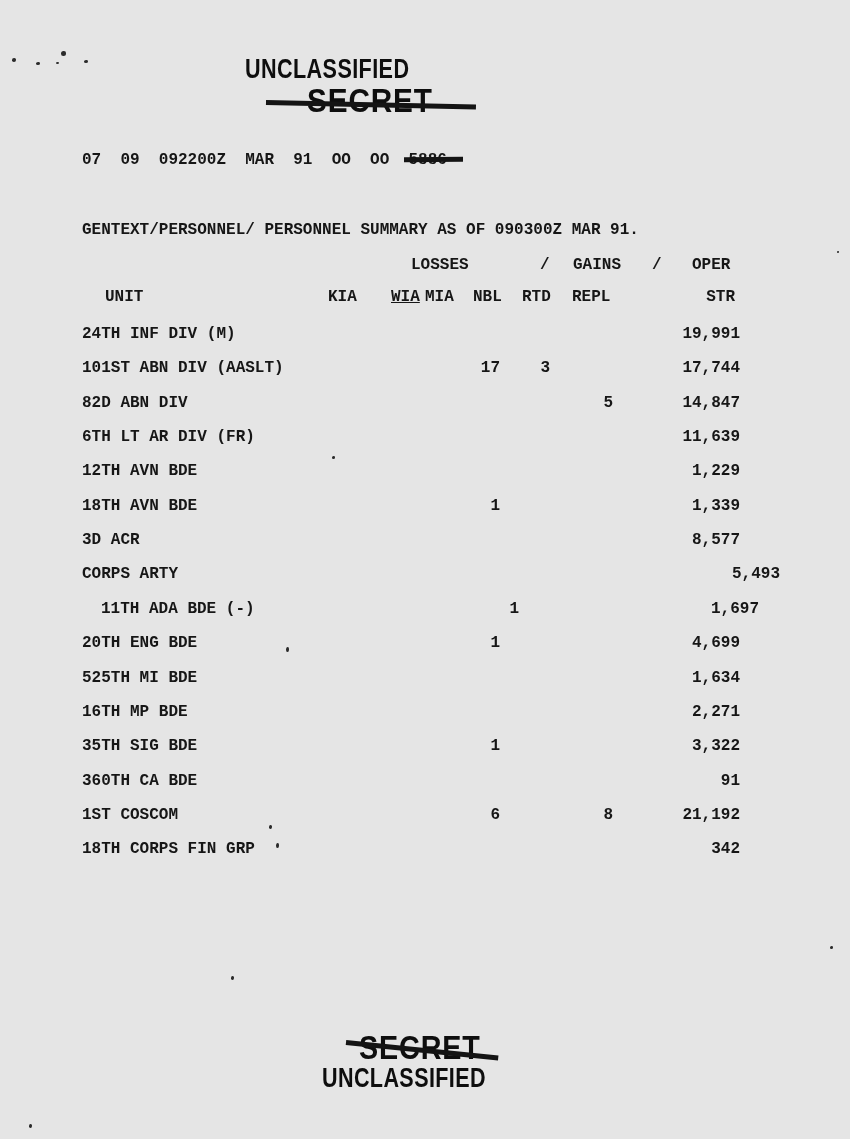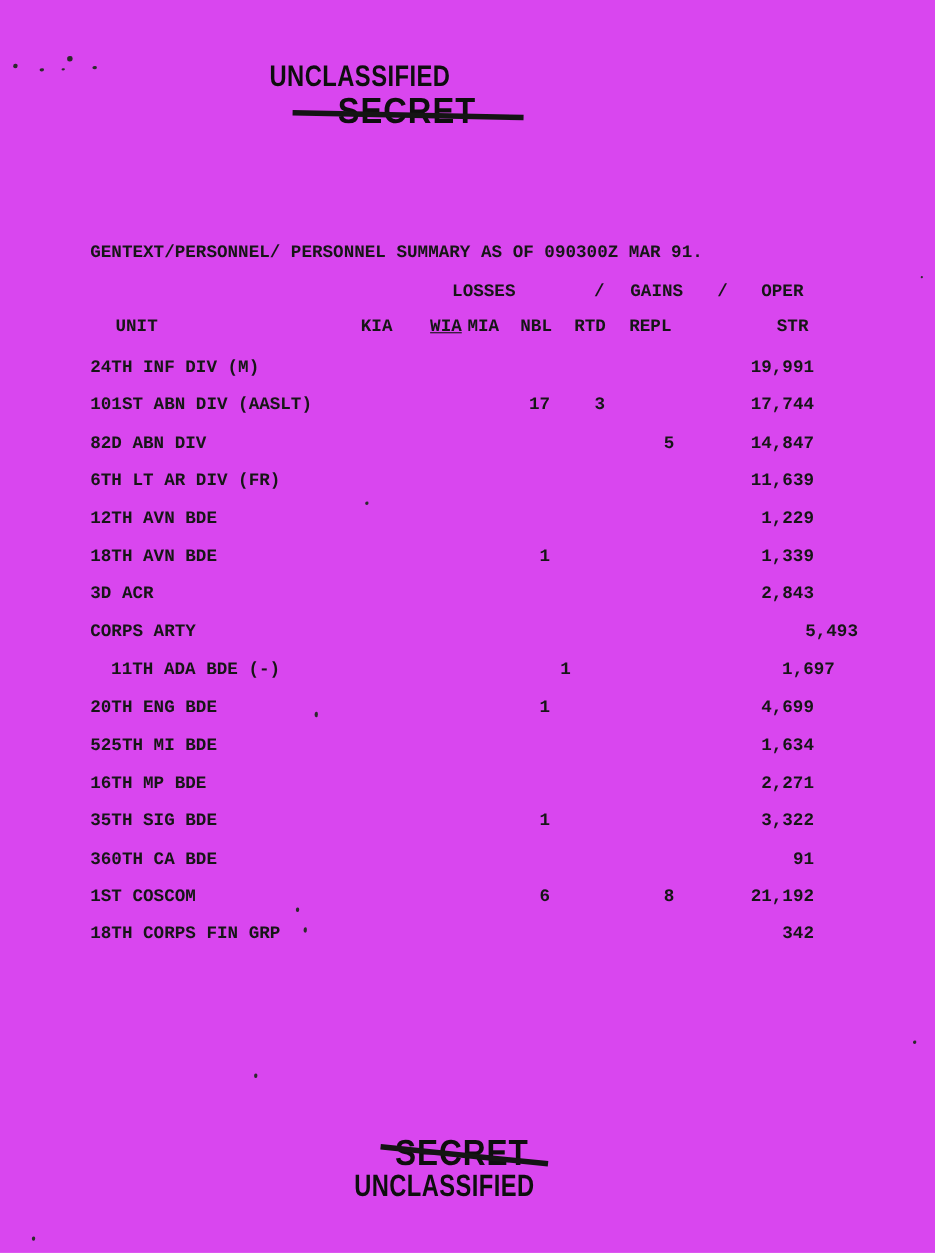--- a/index.html
+++ b/index.html
@@ -1,19 +1,19 @@
 <!DOCTYPE html>
 <html><head>
 <meta charset="utf-8">
 <style>
   html,body { margin:0; padding:0; }
   .page {
     position:relative;
     width:850px; height:1139px;
-    background:#d946ef;
+    background:#e5e5e5;
     overflow:hidden;
     font-family:"Liberation Mono","DejaVu Sans Mono",monospace;
     color:#161616;
   }
   .stamp {
     position:absolute;
     font-family:"Liberation Sans","DejaVu Sans",sans-serif;
     font-weight:700;
     line-height:1;
     color:#0e0e0e;
@@ -63,20 +63,21 @@
 </style>
 </head>
 <body>
 
 <div class="page">
 
   <div class="stamp stamp-unc-top">UNCLASSIFIED</div>
   <div class="stamp stamp-sec-top">SECRET</div>
   <div class="strike-bar strike-sec-top"></div>
 
+  <div class="mono dtg-line"><span>07  09  092200Z  MAR  91  OO  OO</span><span>  </span><span class="struck">5886</span></div>
 
   <div class="mono gentext-line">GENTEXT/PERSONNEL/ PERSONNEL SUMMARY AS OF 090300Z MAR 91.</div>
 
   <div class="hdr-group">
     <span class="hcell gh-losses">LOSSES</span>
     <span class="hcell gh-s1">/</span>
     <span class="hcell gh-gains">GAINS</span>
     <span class="hcell gh-s2">/</span>
     <span class="hcell gh-oper">OPER</span>
   </div>
@@ -116,21 +117,21 @@
         <span class="cell cell-unit">12TH AVN BDE</span>
         <span class="cell col-str">1,229</span>
       </div>
       <div class="trow" style="top: 496.75px;">
         <span class="cell cell-unit">18TH AVN BDE</span>
         <span class="cell col-nbl">1</span>
         <span class="cell col-str">1,339</span>
       </div>
       <div class="trow" style="top: 531.1px;">
         <span class="cell cell-unit">3D ACR</span>
-        <span class="cell col-str">2,843</span>
+        <span class="cell col-str">8,577</span>
       </div>
       <div class="trow" style="top: 565.45px; padding-left: 40px;">
         <span class="cell cell-unit">CORPS ARTY</span>
         <span class="cell col-str">5,493</span>
       </div>
       <div class="trow" style="top: 599.8px; margin-left: 19px;">
         <span class="cell cell-unit">11TH ADA BDE (-)</span>
         <span class="cell col-nbl">1</span>
         <span class="cell col-str">1,697</span>
       </div>

